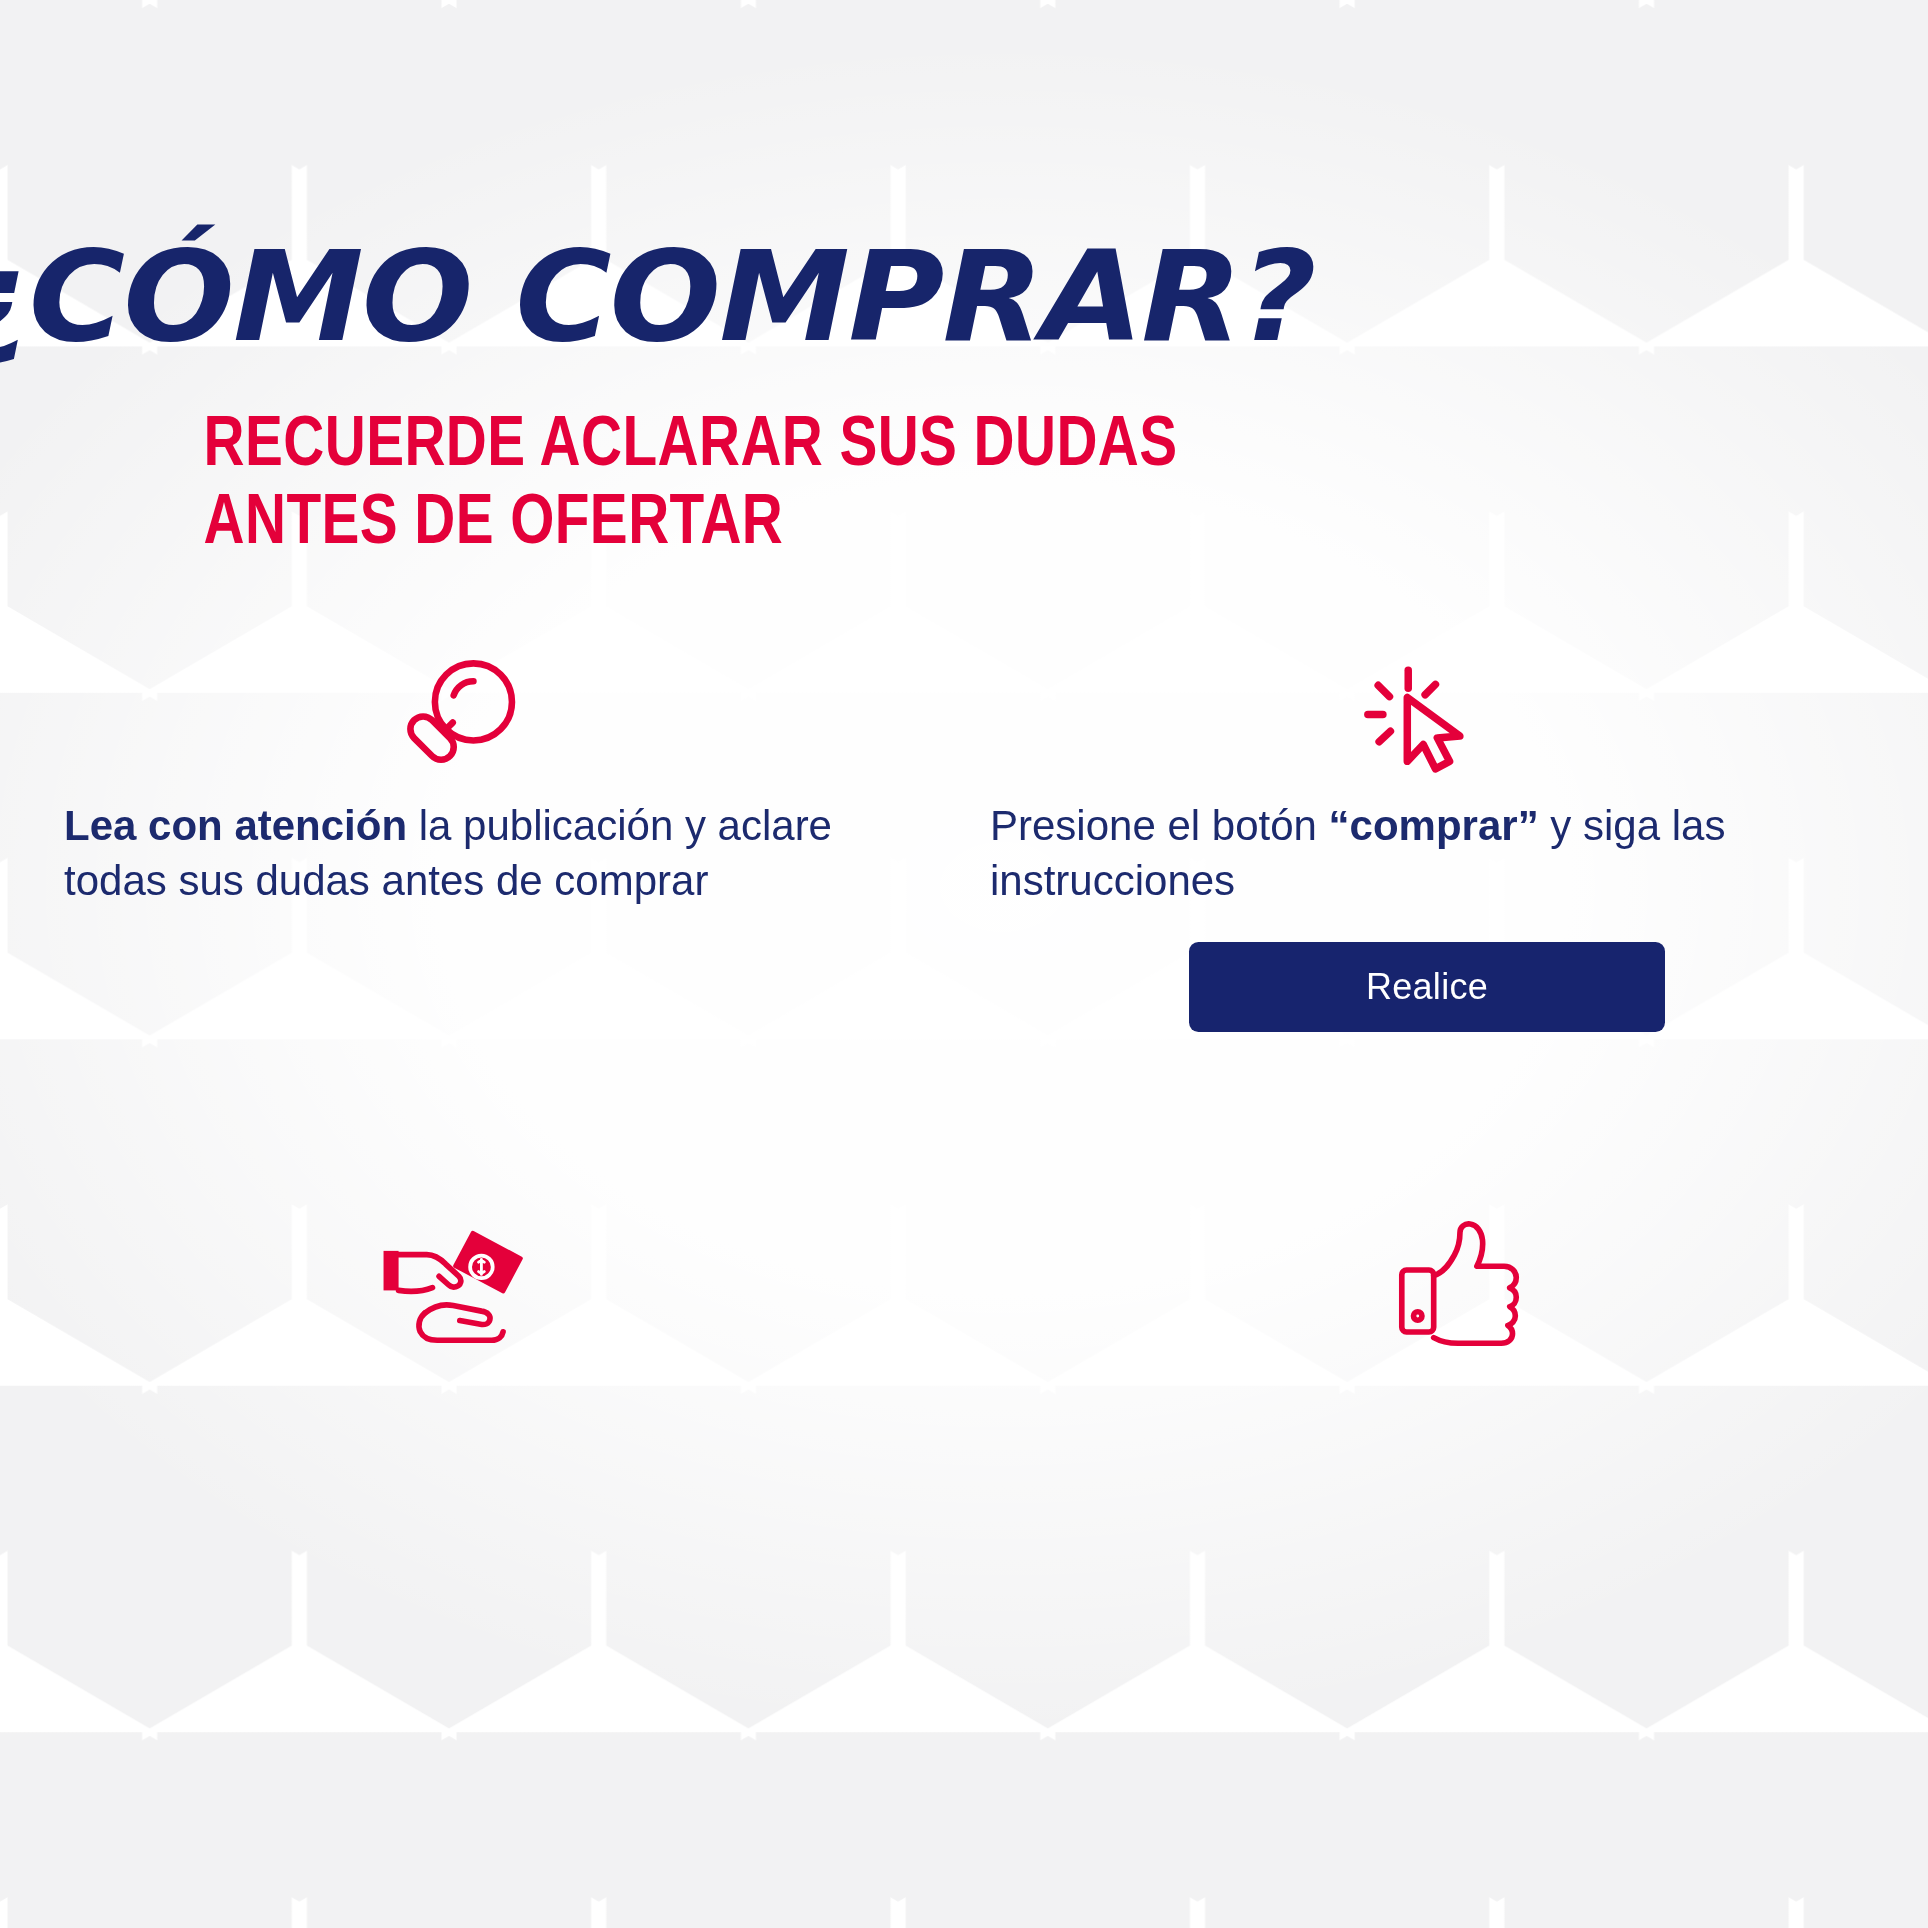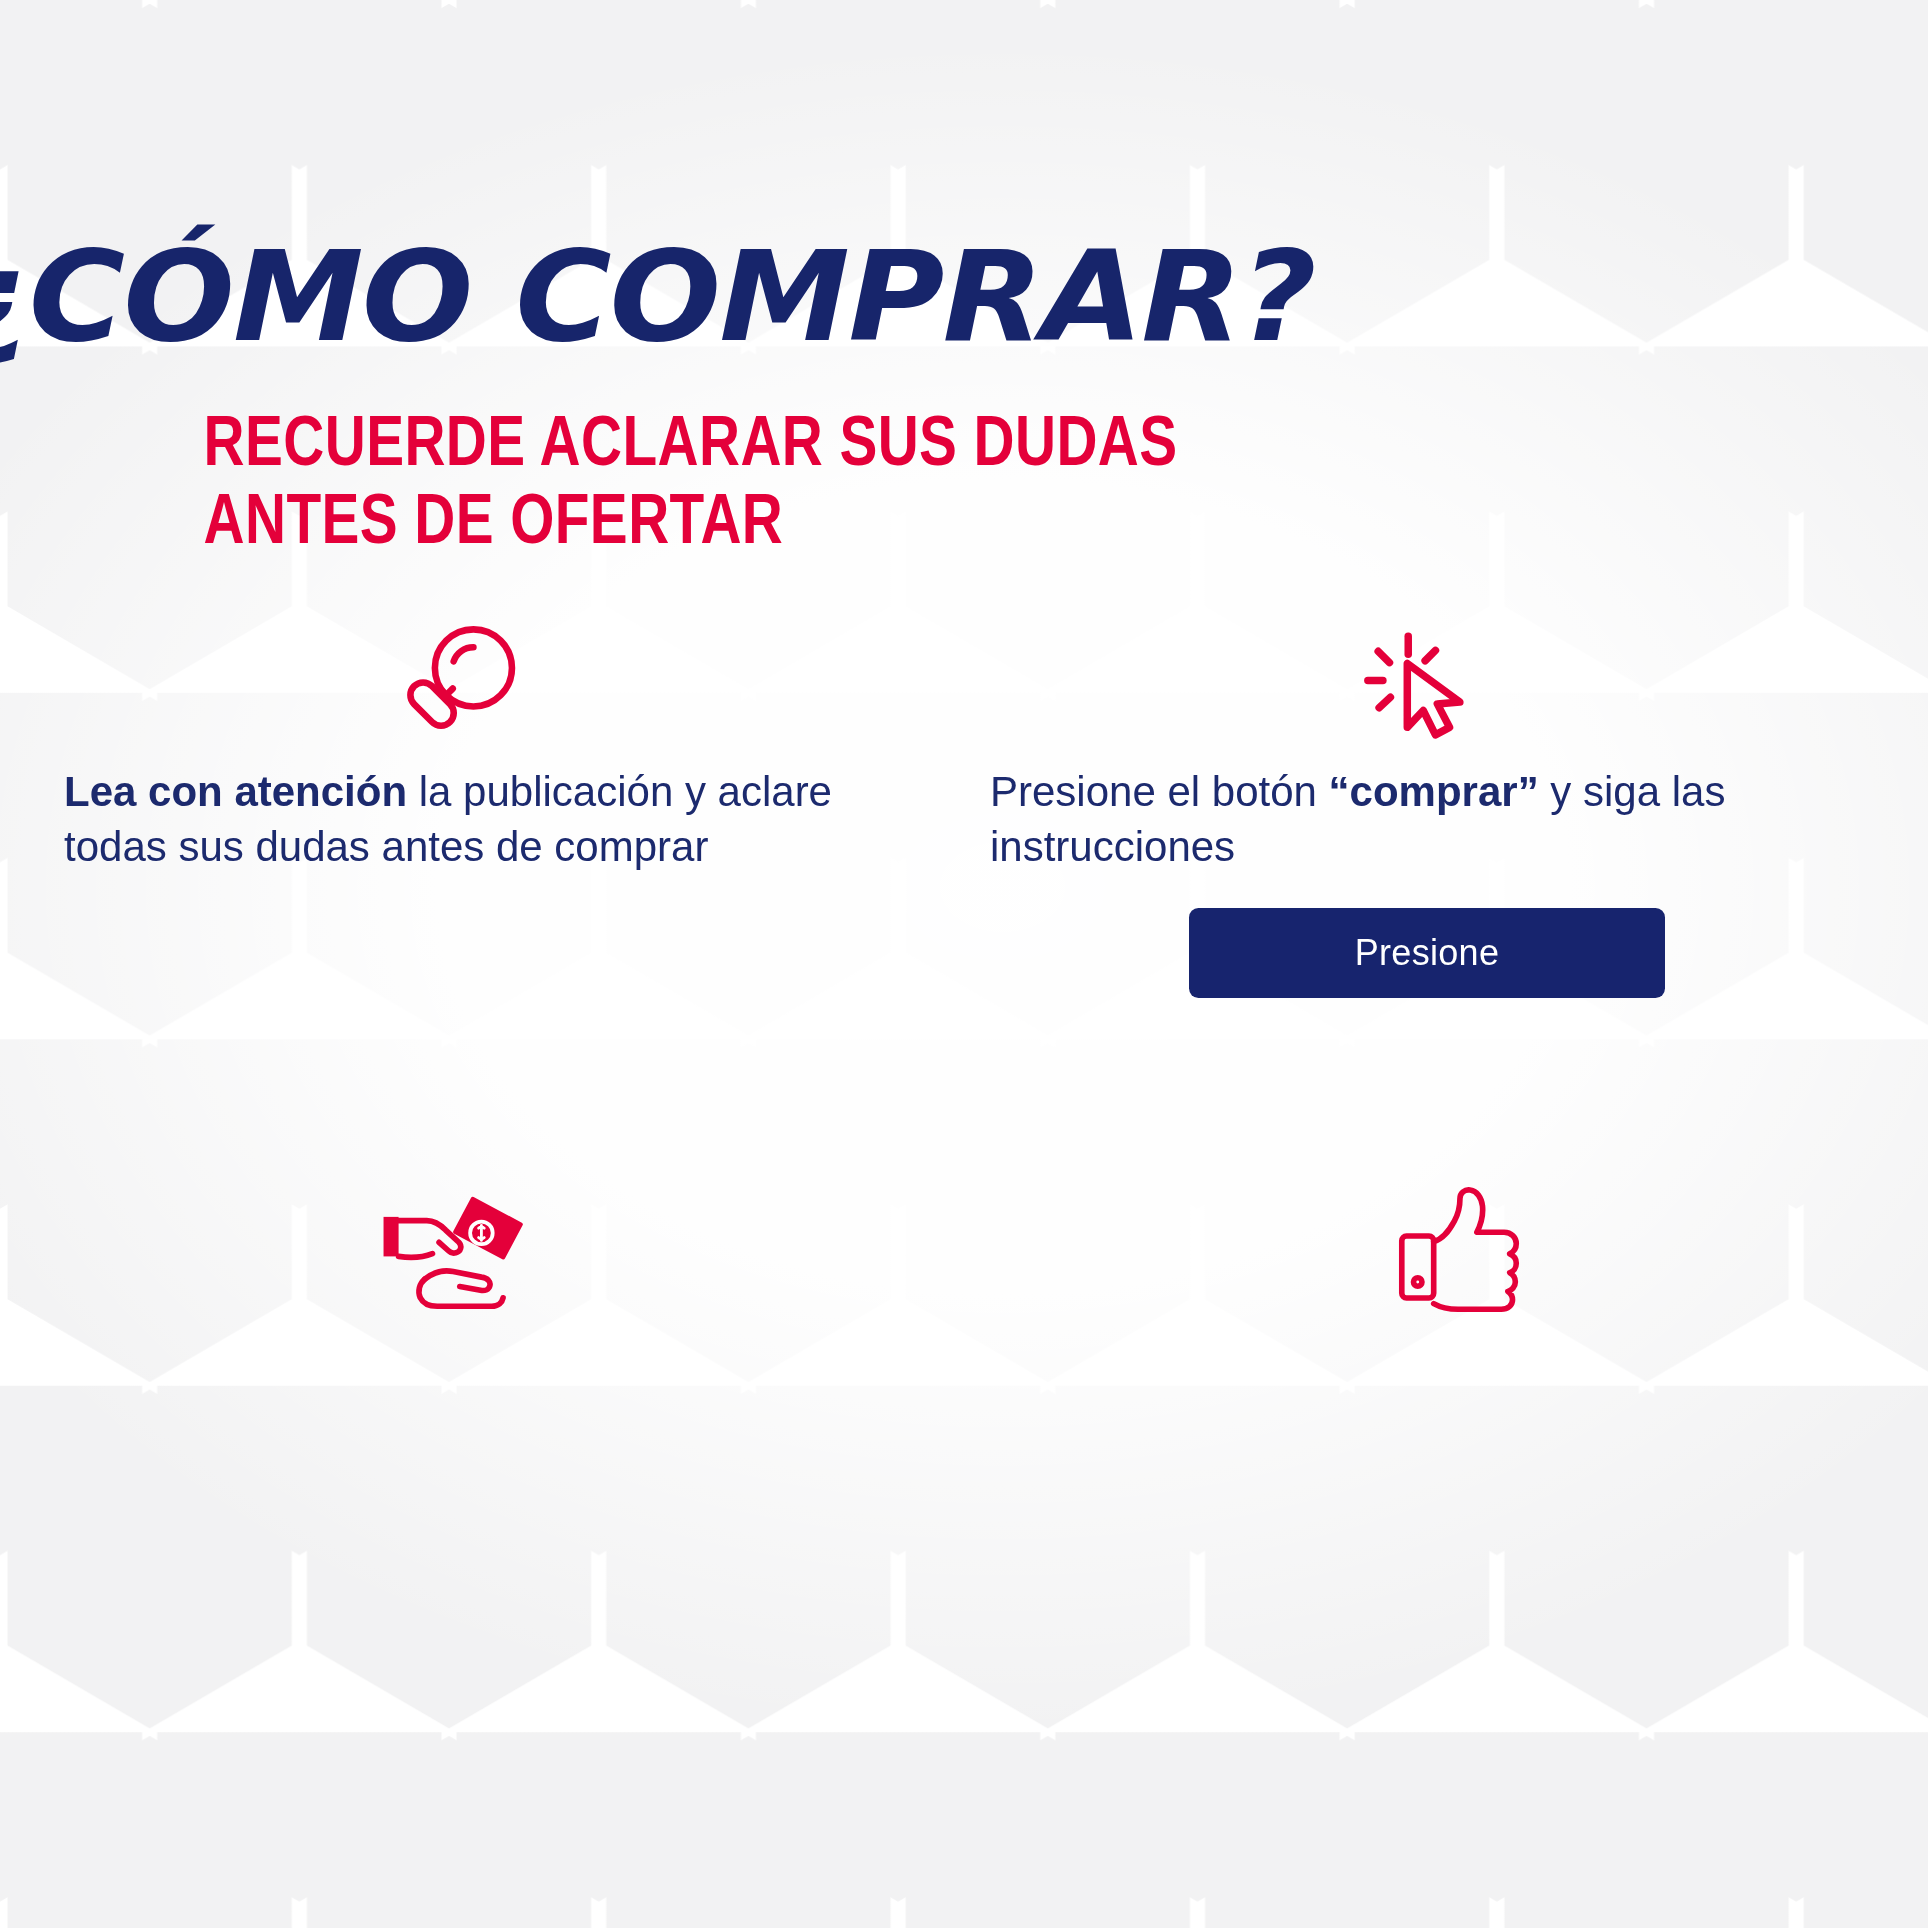--- a/index.html
+++ b/index.html
@@ -51,21 +51,21 @@
     line-height:1.10;
     letter-spacing:0.5px;
     color:#e4003a;
     transform:scaleX(0.80);
   }
 
   
   .grid {
     position:absolute;
     left:38px; right:38px;
-    top:616px;
+    top:650px;
   }
   .row { display:flex; width:100%; }
   .row-top .cell { height:527px; }
   .row-bottom { margin-top:38px; }
   .cell {
     flex:1 1 33.333%;
     display:flex;
     flex-direction:column;
     align-items:center;
     padding:0 26px;
@@ -171,21 +171,21 @@
               <path d="M18 58 L2 58"></path>
               <path d="M26 76 L14 87"></path>
               <path d="M63 37 L74 26"></path>
               <path d="M44 40 L44 108 L61 90 L74 116 L89 108 L76 83 L100 81 Z"></path>
             </g>
           </svg>
         </div>
         <div class="step-text t-center">
           <span>Presione el botón </span><b>“comprar”</b><span> y siga las instrucciones</span>
         </div>
-        <button class="buy-button">Presione</button>
+        <button class="buy-button">Realice</button>
       </div>
 
     </div>
 
     <div class="row row-bottom">
 
       <div class="cell">
         <div class="icon-wrap shift-left">
           <svg width="160" height="132" viewBox="0 0 170 140">
             <g stroke="#e4003a" stroke-width="6" stroke-linecap="round" stroke-linejoin="round">

